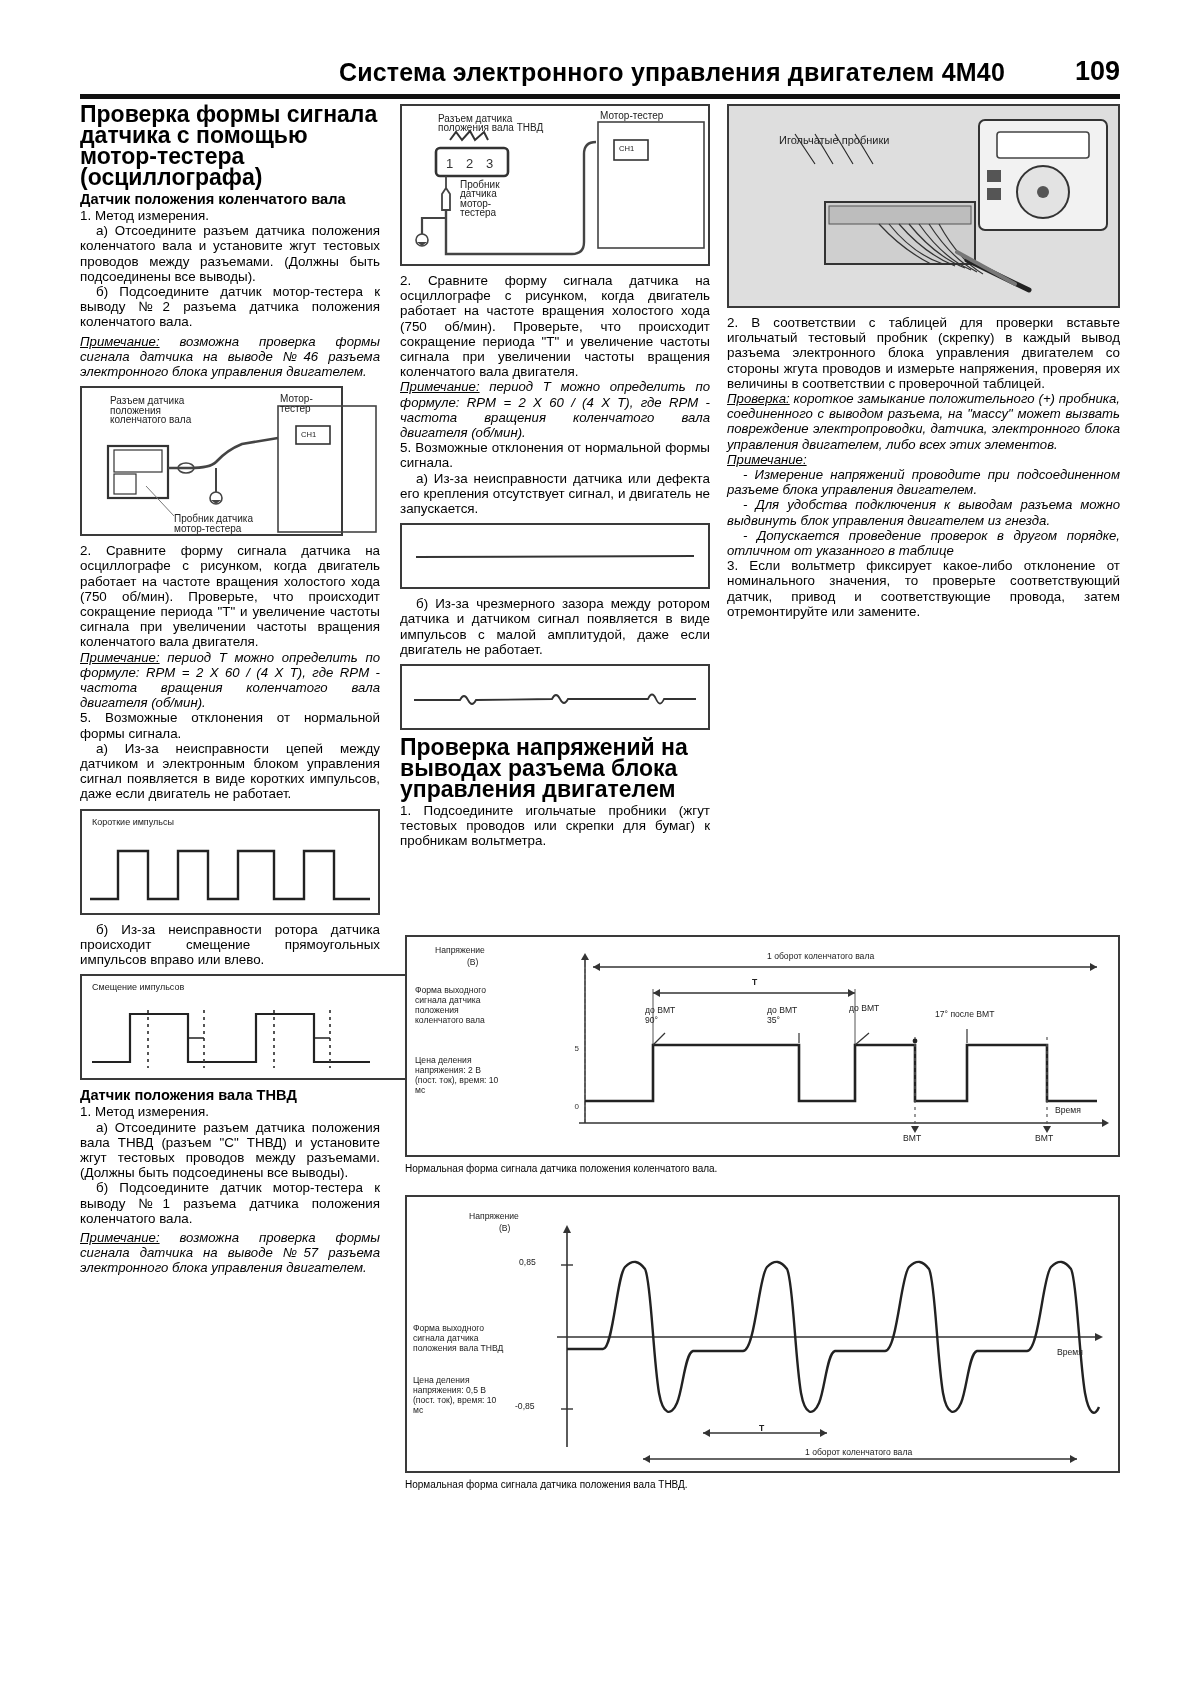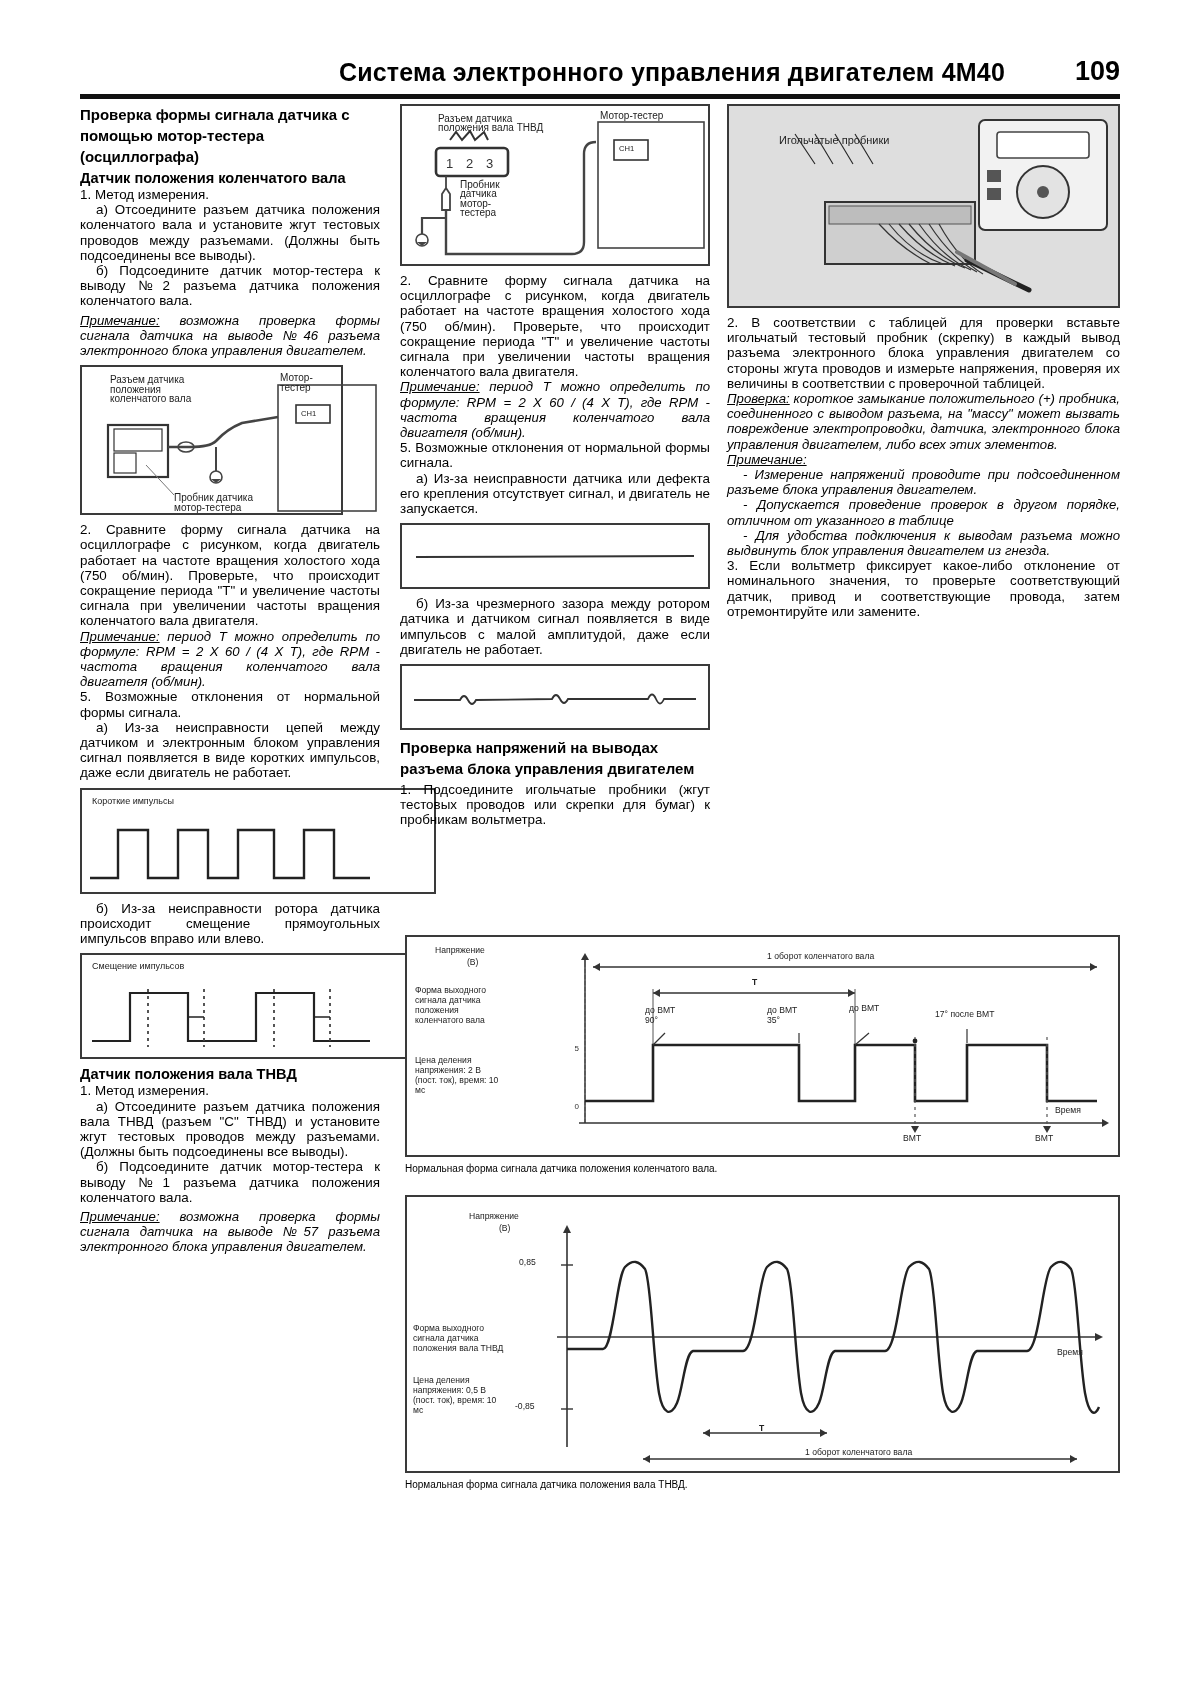--- a/index.html
+++ b/index.html
@@ -13,21 +13,21 @@
   .hdr-rule{position:absolute;left:80px;top:94px;width:1040px;height:5px;background:#111;}
 
   
   .col{position:absolute;top:104px;}
   .col-l{left:80px;width:300px;}
   .col-m{left:400px;width:310px;}
   .col-r{left:727px;width:300px;}
   .col-r{width:393px;}
 
   p{margin:0 0 0 0;font-size:13.4px;line-height:15.2px;text-align:justify;}
-  .h1{font-size:15px;font-weight:bold;line-height:21px;margin-bottom:3px;}
+  .h1{font-size:23px;font-weight:bold;line-height:21px;margin-bottom:3px;}
   .h2{font-size:14.6px;font-weight:bold;line-height:16px;margin-bottom:1px;}
   .note{font-style:italic;font-size:13.2px;line-height:15.2px;text-align:justify;}
   .note .u{text-decoration:underline;font-style:italic;}
   .ind{text-indent:16px;}
   .gap{height:7px;}
   .gap-s{height:4px;}
 
   
   .fig{border:2.5px solid #3a3a3a;background:#fff;position:relative;box-sizing:border-box;}
   .figlab{position:absolute;font-size:10px;line-height:9.4px;color:#222;}
@@ -84,21 +84,21 @@
       <div class="figlab" style="left:92px;top:126px;width:110px;">Пробник датчика мотор-тестера</div>
     </div>
 
     <div class="gap"></div>
     <p>2. Сравните форму сигнала датчика на осциллографе с рисунком, когда двигатель работает на частоте вращения холостого хода (750 об/мин). Проверьте, что происходит сокращение периода "Т" и увеличение частоты сигнала при увеличении частоты вращения коленчатого вала двигателя.</p>
     <p class="note"><span class="u">Примечание:</span><span> период Т можно определить по формуле: RPM = 2 X 60 / (4 X T), где RPM - частота вращения коленчатого вала двигателя (об/мин).</span></p>
     <p>5. Возможные отклонения от нормальной формы сигнала.</p>
     <p class="ind">а) Из-за неисправности цепей между датчиком и электронным блоком управления сигнал появляется в виде коротких импульсов, даже если двигатель не работает.</p>
 
     <div class="gap"></div>
-    <div class="fig" style="width:356px;height:106px;">
+    <div class="fig" style="width:300px;height:106px;">
       <svg width="296" height="102" viewBox="0 0 296 102">
         <path d="M8 88 L36 88 L36 40 L66 40 L66 88 L96 88 L96 40 L126 40 L126 88 L156 88
                  L156 40 L192 40 L192 88 L222 88 L222 40 L252 40 L252 88 L288 88" fill="none" stroke="#222" stroke-width="2.4" stroke-linejoin="miter"></path>
       </svg>
       <div class="figlab" style="left:10px;top:7px;font-size:9px;">Короткие импульсы</div>
     </div>
 
     <div class="gap"></div>
     <p class="ind">б) Из-за неисправности ротора датчика происходит смещение прямоугольных импульсов вправо или влево.</p>
 
@@ -212,22 +212,22 @@
         </g>
       </svg>
       <div class="figlab" style="left:50px;top:30px;font-size:11px;">Игольчатые пробники</div>
     </div>
 
     <div class="gap"></div>
     <p>2. В соответствии с таблицей для проверки вставьте игольчатый тестовый пробник (скрепку) в каждый вывод разъема электронного блока управления двигателем со стороны жгута проводов и измерьте напряжения, проверяя их величины в соответствии с проверочной таблицей.</p>
     <p class="note"><span class="u">Проверка:</span><span> короткое замыкание положительного (+) пробника, соединенного с выводом разъема, на "массу" может вызвать повреждение электропроводки, датчика, электронного блока управления двигателем, либо всех этих элементов.</span></p>
     <p class="note"><span class="u">Примечание:</span></p>
     <p class="note ind">- Измерение напряжений проводите при подсоединенном разъеме блока управления двигателем.</p>
+    <p class="note ind">- Для удобства подключения к выводам разъема можно выдвинуть блок управления двигателем из гнезда.</p>
     <p class="note ind">- Допускается проведение проверок в другом порядке, отличном от указанного в таблице</p>
-    <p class="note ind">- Для удобства подключения к выводам разъема можно выдвинуть блок управления двигателем из гнезда.</p>
     <p>3. Если вольтметр фиксирует какое-либо отклонение от номинального значения, то проверьте соответствующий датчик, привод и соответствующие провода, затем отремонтируйте или замените.</p>
   </div>
 
   <div style="position:absolute;left:405px;top:935px;width:715px;">
     <div class="fig" style="width:715px;height:222px;">
       <svg width="711" height="218" viewBox="0 0 711 218">
 
         <path d="M178 18 L178 186" stroke="#333" stroke-width="1.6"></path>
         <path d="M178 16 l-4 7 h8 z" fill="#333"></path>
         <path d="M172 186 L700 186" stroke="#333" stroke-width="1.6"></path>

